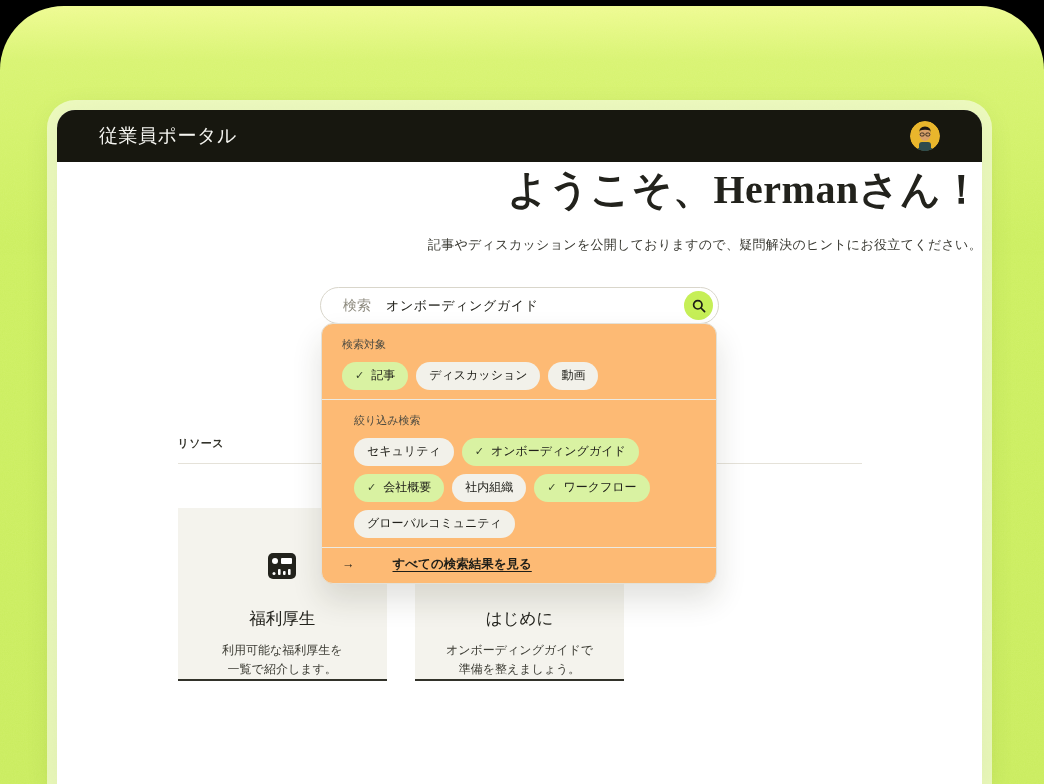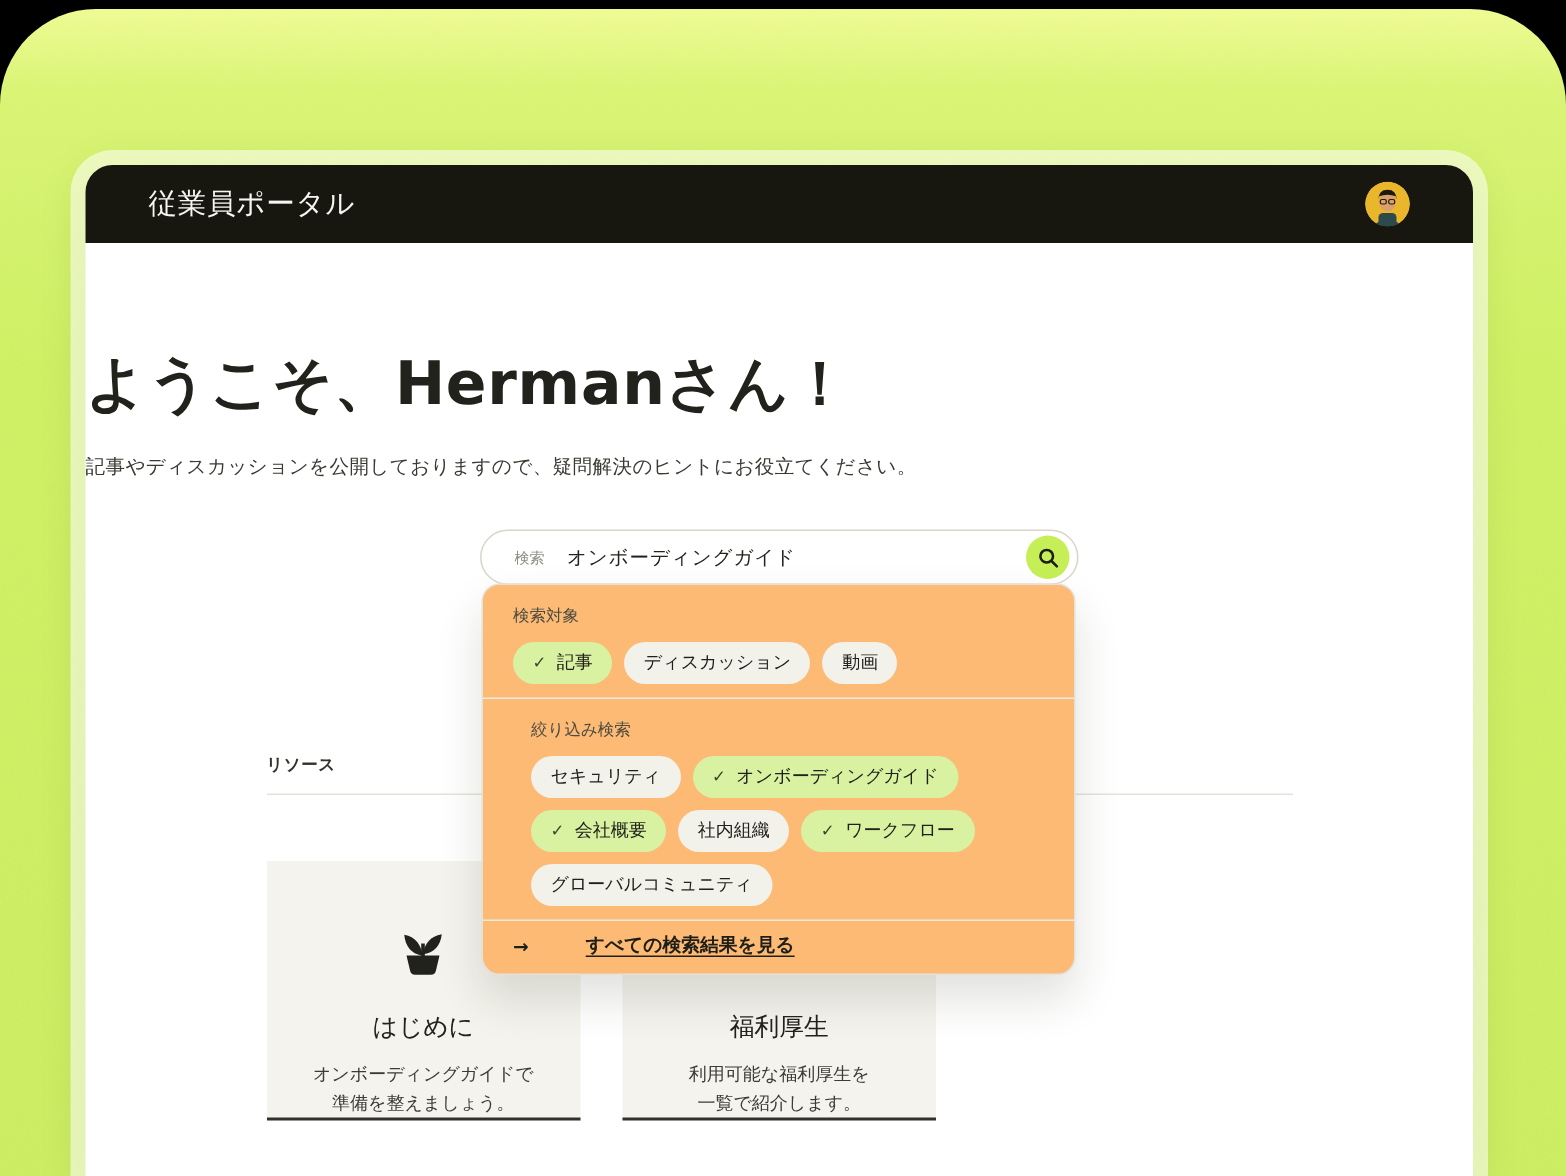--- a/index.html
+++ b/index.html
@@ -2,21 +2,21 @@
 <html><head>
 <meta charset="utf-8">
 <style>
   * { margin:0; padding:0; box-sizing:border-box; }
   html,body { width:1044px; height:784px; }
   body {
     background:#000;
     font-family:"DejaVu Sans","Liberation Sans",sans-serif;
     overflow:hidden;
   }
-  .stage { position:relative; width:1044px; height:784px; }
+  .stage { position:relative; width:1044px; height:784px;font-family:Liberation Serif, serif; }
 
   
   .lime-bg {
     position:absolute; left:0; right:0; top:6px; bottom:0;
     border-radius:64px 64px 0 0;
     background:linear-gradient(180deg,#eefb92 0%,#d8f472 7%,#ccef60 30%,#c9ec5e 100%);
     overflow:hidden;
   }
   .lime-bg svg.grain { position:absolute; inset:0; width:100%; height:100%; opacity:.22; }
 
@@ -31,31 +31,31 @@
   .app-header {
     height:52px; background:#17170f; border-radius:18px 18px 0 0;
     display:flex; align-items:center; justify-content:space-between;
     padding:0 42px;
   }
   .app-title { color:#f6f6f1; font-size:19px; font-weight:500; letter-spacing:.5px; }
   .avatar { width:30px; height:30px; border-radius:50%; overflow:hidden; cursor:pointer; flex:0 0 auto; }
   .avatar svg { display:block; }
 
   
-  .hero { text-align:left; padding-top:66px; }
+  .hero { text-align:right; }
   .hero h1 { font-size:40px; font-weight:700; color:#22221c; letter-spacing:.5px; }
   .hero p { margin-top:19px; font-size:13px; color:#3a3a33; letter-spacing:.3px; }
 
   
   .search-wrap { position:relative; width:399px; margin:33px auto 0; }
   .search-bar {
     height:37px; background:#fff; border:1px solid #d9d6cb; border-radius:19px;
     display:flex; align-items:center; padding:0 5px 0 22px; cursor:text;
   }
-  .search-label { color:#8f8c80; font-size:10px; margin-right:15px; }
+  .search-label { color:#8f8c80; font-size:14px; margin-right:15px; }
   .search-value { color:#23231d; font-size:13px; letter-spacing:.6px; flex:1; }
   .search-btn {
     width:29px; height:29px; border-radius:50%; border:none; background:#c6ef57;
     display:flex; align-items:center; justify-content:center; cursor:pointer;
   }
 
   
   .dropdown {
     position:absolute; left:1px; top:36px; width:396px; background:#fdba74;
     border:1px solid #e3e1d8; border-radius:12px; z-index:6;
@@ -190,42 +190,42 @@
       </div>
     </div>
 
     <section class="resources">
       <div class="res-label">リソース</div>
       <hr class="res-divider">
       <div class="cards">
           <article class="card">
             <div class="card-icon">
               <svg width="42" height="42" viewBox="0 0 42 42">
-                <path d="M21 27 C20 19 16 13.5 8.5 12.2 C9.2 20 13.5 25 20 26 Z" fill="#22221c"></path>
-                <path d="M21 25 C22 18 26 13 33.5 11.8 C32.8 19.5 28 24 22 25 Z" fill="#22221c"></path>
-                <rect x="19.8" y="18" width="2.4" height="10" fill="#22221c"></rect>
-                <path d="M10 26 H32 L29.6 36.2 A3.4 3.4 0 0 1 26.3 38.8 H15.7 A3.4 3.4 0 0 1 12.4 36.2 Z" fill="#22221c"></path>
-              </svg>
-            </div>
-            <div class="card-title">はじめに</div>
-            <div class="card-desc"><span>オンボーディングガイドで</span><br><span>準備を整えましょう。</span></div>
-          </article>
-          <article class="card">
-            <div class="card-icon">
-              <svg width="42" height="42" viewBox="0 0 42 42">
                 <rect x="7" y="8" width="28" height="26" rx="5" fill="#22221c"></rect>
                 <circle cx="14" cy="16" r="3" fill="#ffffff"></circle>
                 <rect x="20" y="13" width="11" height="6" rx="1" fill="#ffffff"></rect>
                 <circle cx="13" cy="28.6" r="1.5" fill="#ffffff"></circle>
                 <rect x="17" y="24" width="2.6" height="6" rx="1" fill="#ffffff"></rect>
                 <rect x="22" y="26" width="2.6" height="4" rx="1" fill="#ffffff"></rect>
                 <rect x="27" y="24" width="2.6" height="6" rx="1" fill="#ffffff"></rect>
               </svg>
             </div>
             <div class="card-title">福利厚生</div>
             <div class="card-desc"><span>利用可能な福利厚生を</span><br><span>一覧で紹介します。</span></div>
           </article>
+          <article class="card">
+            <div class="card-icon">
+              <svg width="42" height="42" viewBox="0 0 42 42">
+                <path d="M21 27 C20 19 16 13.5 8.5 12.2 C9.2 20 13.5 25 20 26 Z" fill="#22221c"></path>
+                <path d="M21 25 C22 18 26 13 33.5 11.8 C32.8 19.5 28 24 22 25 Z" fill="#22221c"></path>
+                <rect x="19.8" y="18" width="2.4" height="10" fill="#22221c"></rect>
+                <path d="M10 26 H32 L29.6 36.2 A3.4 3.4 0 0 1 26.3 38.8 H15.7 A3.4 3.4 0 0 1 12.4 36.2 Z" fill="#22221c"></path>
+              </svg>
+            </div>
+            <div class="card-title">はじめに</div>
+            <div class="card-desc"><span>オンボーディングガイドで</span><br><span>準備を整えましょう。</span></div>
+          </article>
         </div>
 
     </section>
 
   </div>
 </div>
 
 </body></html>

